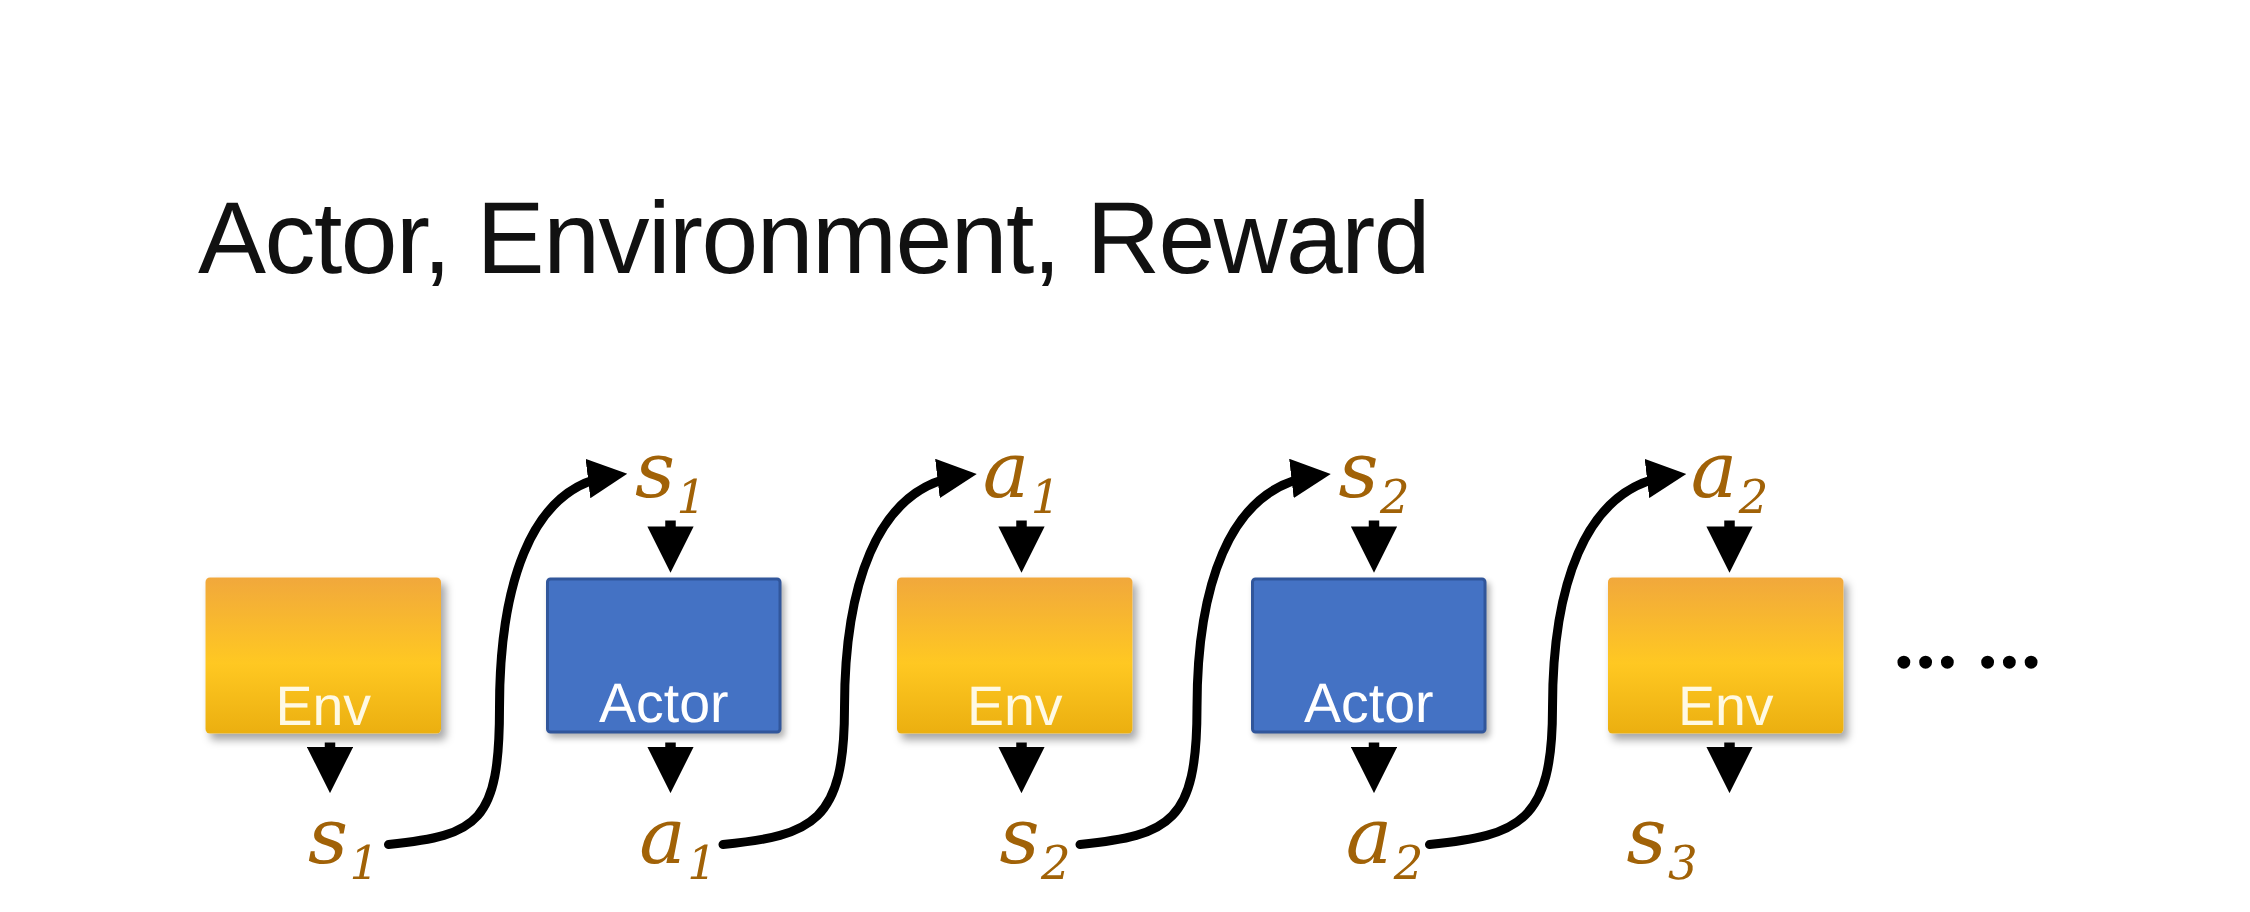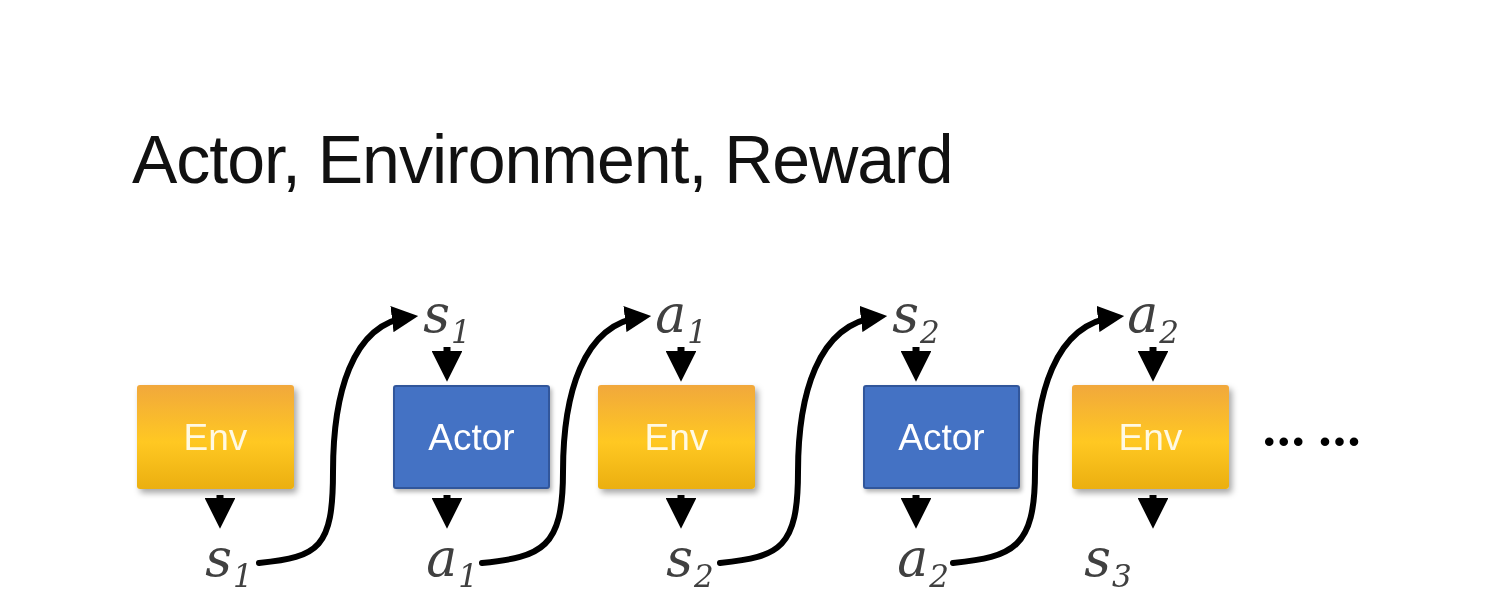--- a/index.html
+++ b/index.html
@@ -26,51 +26,50 @@
     color: var(--title_color, #111);
     white-space: nowrap;
   }
 
   .box {
     position: absolute;
     top: 385px;
     width: 157px;
     height: 104px;
     display: flex;
-    align-items: center;
+    align-items: flex-end;
     justify-content: center;
     font-size: 37px;
     line-height: 1;
     border-radius: 3px;
     box-sizing: border-box;
   }
   .box.env {
     background: linear-gradient(180deg,
       var(--env_gradient_top, #F1A83C) 0%,
       var(--env_gradient_mid, #FFC822) 55%,
       var(--env_gradient_bottom, #EBAF10) 100%);
     color: var(--env_text, #FFF9E3);
     box-shadow: 3px 4px 6px rgba(0,0,0,0.35);
   }
   .box.actor {
     background: var(--actor_fill, #4472C4);
     border: 2px solid var(--actor_border, #31569B);
     color: var(--actor_text, #fff);
     box-shadow: 2px 3px 4px rgba(0,0,0,0.3);
-    margin-left: 29px;
   }
 
   .mlabel {
     position: absolute;
     transform: translateX(-50%);
     font-family: "DejaVu Serif", serif;
     font-style: italic;
     font-size: 52px;
     line-height: 1;
-    color: #404040;
+    color: #a16207;
     white-space: nowrap;
   }
   .mlabel .sub {
     font-size: 31px;
     vertical-align: -11px;
     margin-left: 1px;
   }
   .mlabel.top-row { top: 288px; }
   .mlabel.bottom-row { top: 532px; }
 

